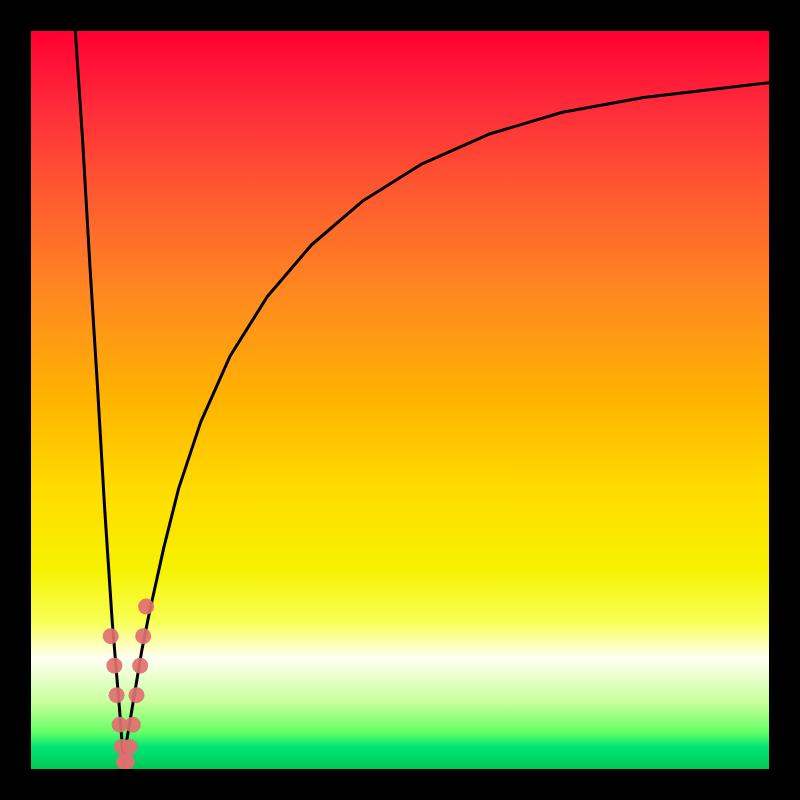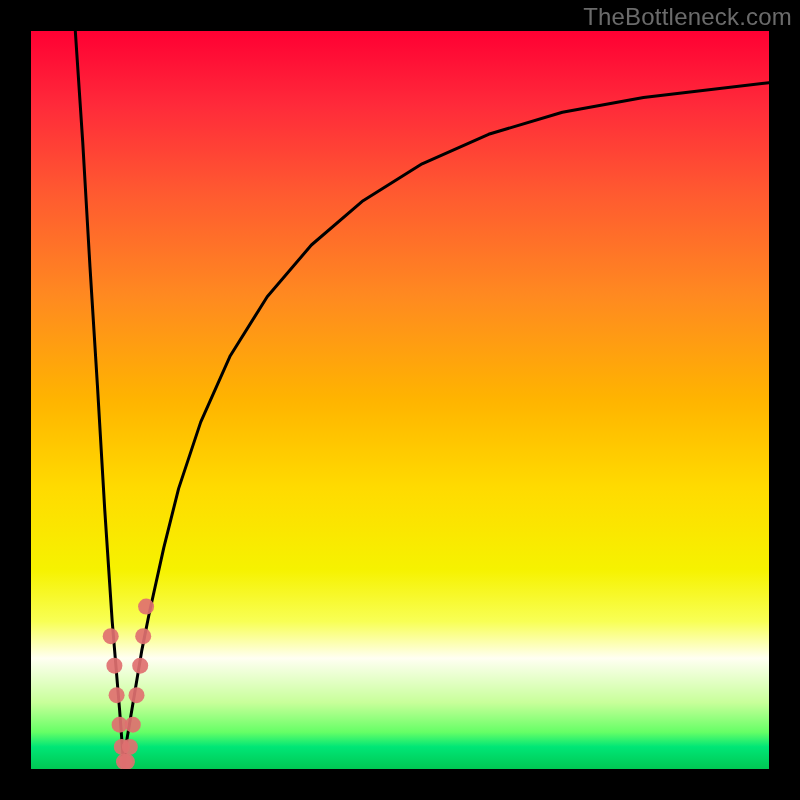--- a/index.html
+++ b/index.html
@@ -60,21 +60,20 @@
   .datapoint {
     fill: #e07070;
     fill-opacity: 0.92;
   }
 </style>
 </head>
 <body>
 
 <div class="frame">
 
-  <div class="watermark">TheBottleneck.com</div>
 
   <div class="plot">
     <svg class="curve" viewBox="0 0 738 738" preserveAspectRatio="none">
       <path d="M44.3 0.0 L51.7 110.7 L59.0 236.2 L66.4 354.2 L73.8 479.7 L81.2 590.4 L88.6 679.0 L93.0 738.0 L93.0 738.0 L95.9 708.5 L103.3 664.2 L110.7 619.9 L118.1 583.0 L132.8 516.6 L147.6 457.6 L169.7 391.1 L199.3 324.7 L236.2 265.7 L280.4 214.0 L332.1 169.7 L391.1 132.8 L457.6 103.3 L531.4 81.2 L612.5 66.4 L738.0 51.7 " id="curvePath" fill="none" stroke="#000" stroke-width="3" stroke-linejoin="round" stroke-linecap="round"></path>
       <g id="pointsGroup">
           <circle cx="79.7" cy="605.2" r="8" class="datapoint"></circle>
           <circle cx="83.4" cy="634.7" r="8" class="datapoint"></circle>
           <circle cx="85.6" cy="664.2" r="8" class="datapoint"></circle>
           <circle cx="88.6" cy="693.7" r="8" class="datapoint"></circle>
           <circle cx="90.8" cy="715.9" r="8" class="datapoint"></circle>

